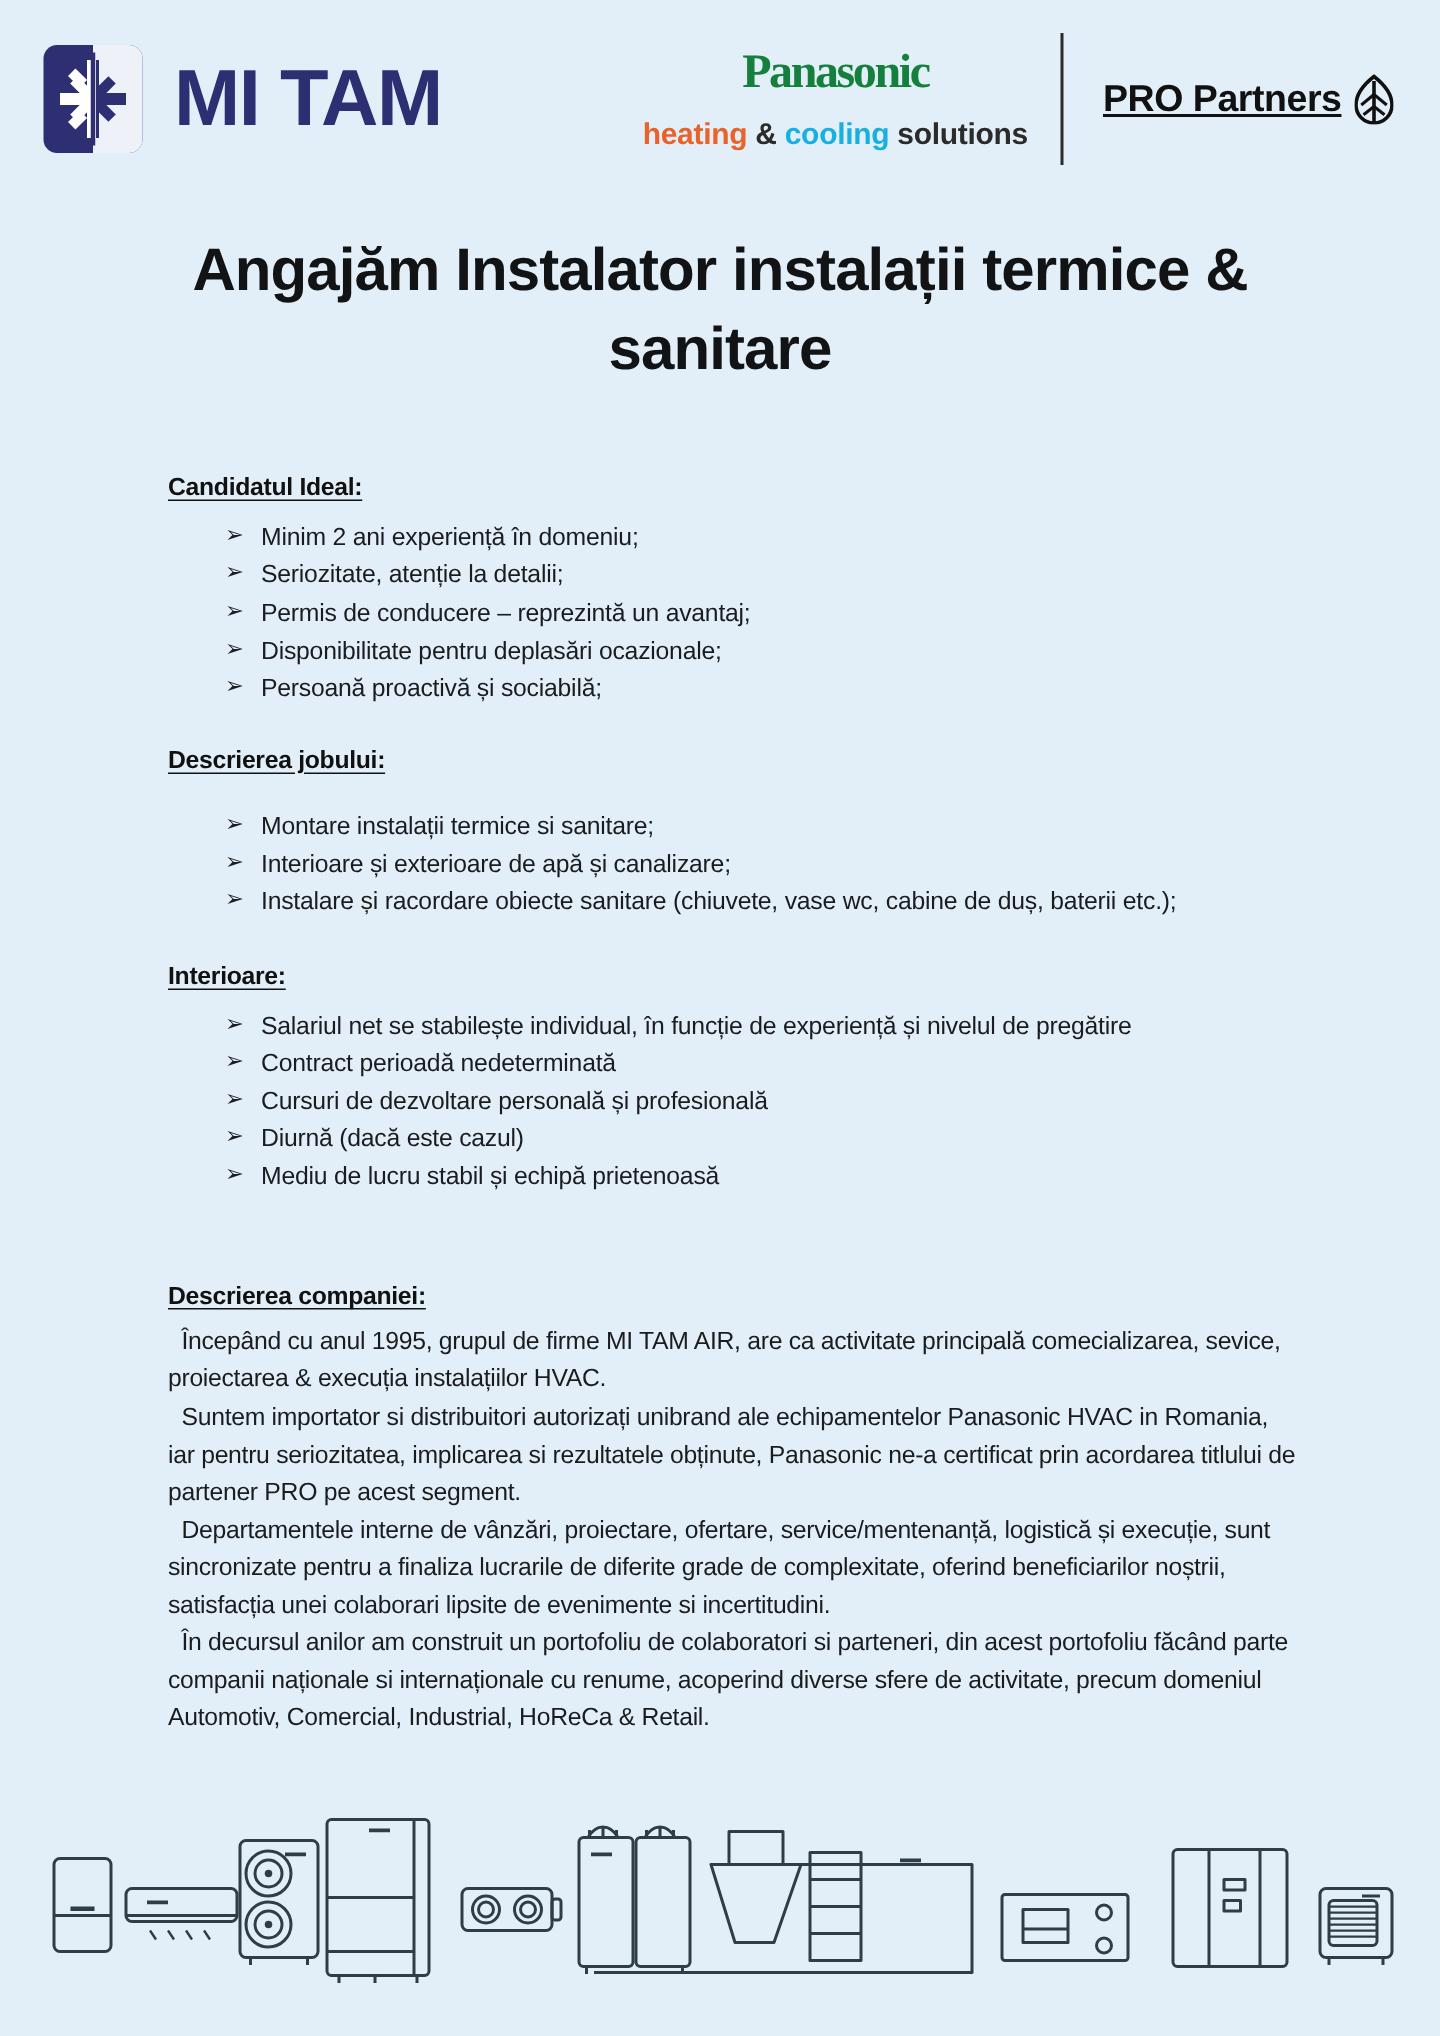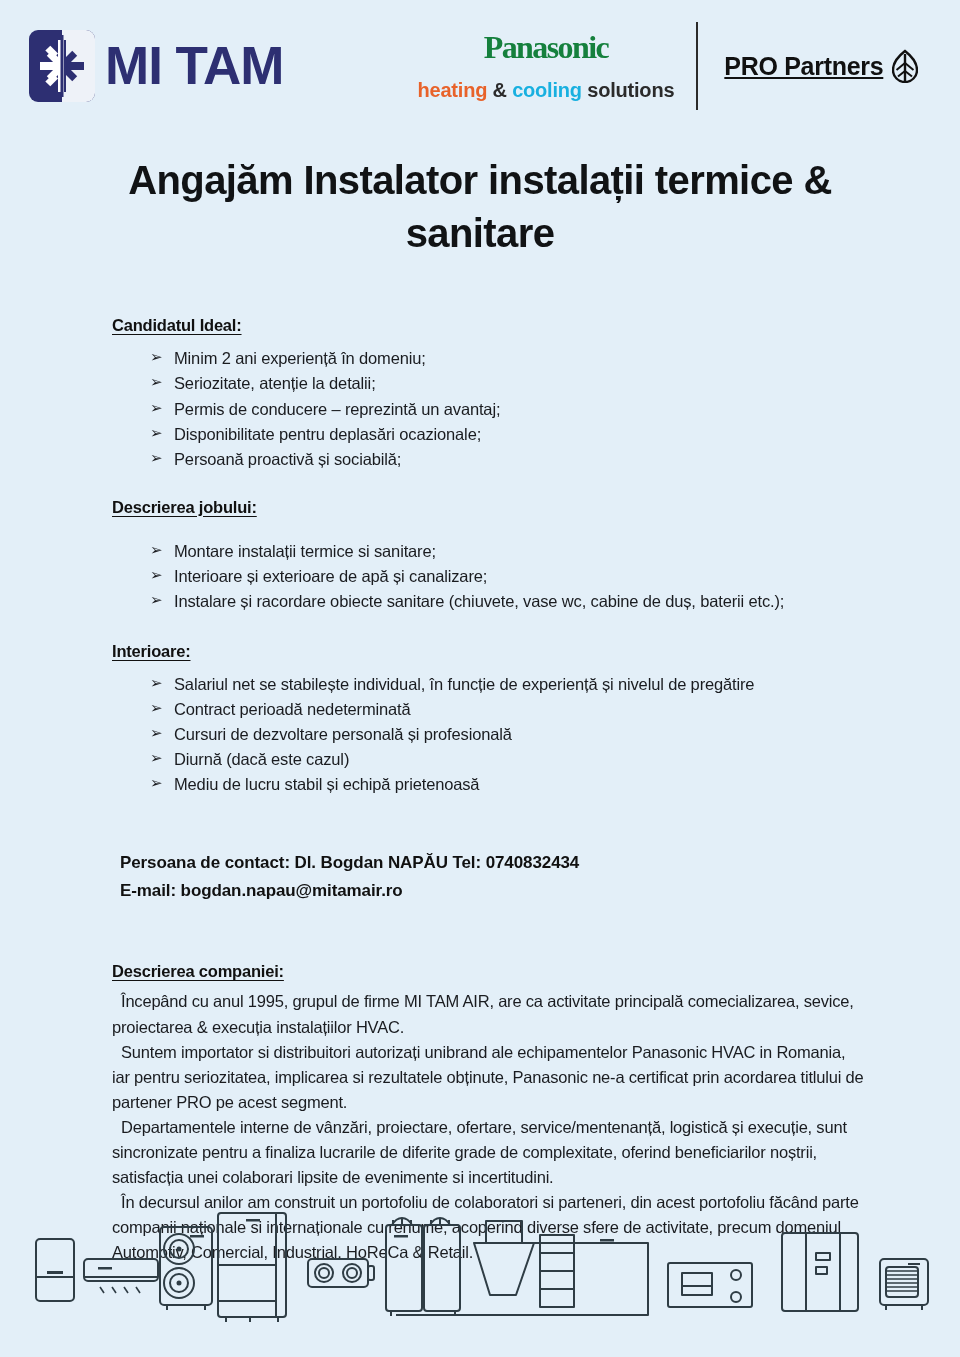--- a/index.html
+++ b/index.html
@@ -21,21 +21,21 @@
     height: 132px;
     display: flex;
     align-items: center;
     padding: 0 22px 0 28px;
     box-sizing: border-box;
   }
 
   .mitam-logo {
     display: flex;
     align-items: center;
-    gap: 9px;
+    gap: 20px;
   }
   .mitam-mark {
     width: 68px;
     height: 74px;
     flex: 0 0 auto;
   }
   .mitam-words {
     display: flex;
     flex-direction: column;
     line-height: 0.92;
@@ -290,24 +290,20 @@
     <div class="sec-heading">Interioare:</div>
     <ul class="arrow-list">
       <li><span class="arrow">➢</span><span>Salariul net se stabilește individual, în funcție de experiență și nivelul de pregătire</span></li>
       <li><span class="arrow">➢</span><span>Contract perioadă nedeterminată</span></li>
       <li><span class="arrow">➢</span><span>Cursuri de dezvoltare personală și profesională</span></li>
       <li><span class="arrow">➢</span><span>Diurnă (dacă este cazul)</span></li>
       <li><span class="arrow">➢</span><span>Mediu de lucru stabil și echipă prietenoasă</span></li>
     </ul>
   </div>
 
-  <div class="contact">
-    <div>Persoana de contact: Dl.  Bogdan NAPĂU  Tel: 0740832434</div>
-    <div>E-mail: bogdan.napau@mitamair.ro</div>
-  </div>
 
   <div class="sec-company">
     <div class="sec-heading">Descrierea companiei:</div>
     <div class="company-body">
       <p>Începând cu anul 1995, grupul de firme MI TAM AIR, are ca activitate principală comecializarea, sevice, proiectarea &amp; execuția instalațiilor HVAC.</p>
       <p>Suntem importator si distribuitori autorizați unibrand ale echipamentelor Panasonic HVAC in Romania, iar pentru seriozitatea, implicarea si rezultatele obținute, Panasonic ne-a certificat prin acordarea titlului de partener PRO pe acest segment.</p>
       <p>Departamentele interne de vânzări, proiectare, ofertare, service/mentenanță, logistică și execuție, sunt sincronizate pentru a finaliza lucrarile de diferite grade de complexitate, oferind beneficiarilor noștrii, satisfacția unei colaborari lipsite de evenimente si incertitudini.</p>
       <p>În decursul anilor am construit un portofoliu de colaboratori si parteneri, din acest portofoliu făcând parte companii naționale si internaționale cu renume, acoperind diverse sfere de activitate, precum domeniul Automotiv, Comercial, Industrial, HoReCa &amp; Retail.</p>
     </div>
   </div>

